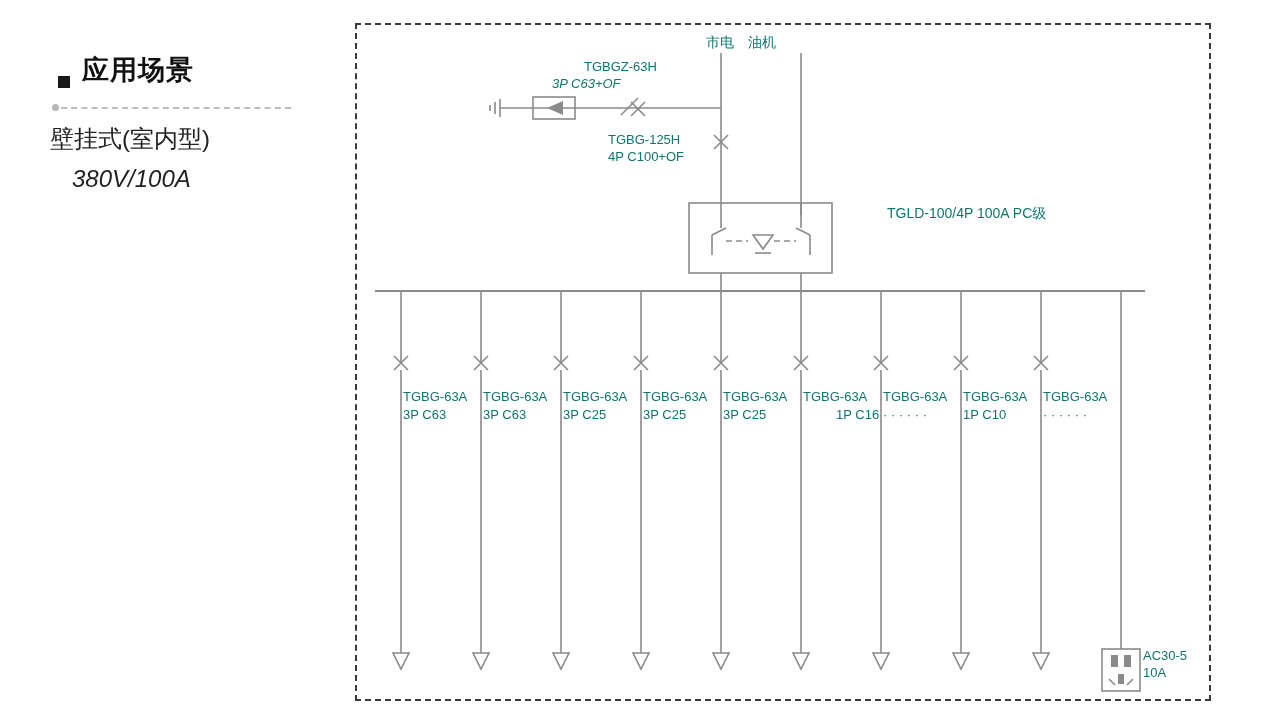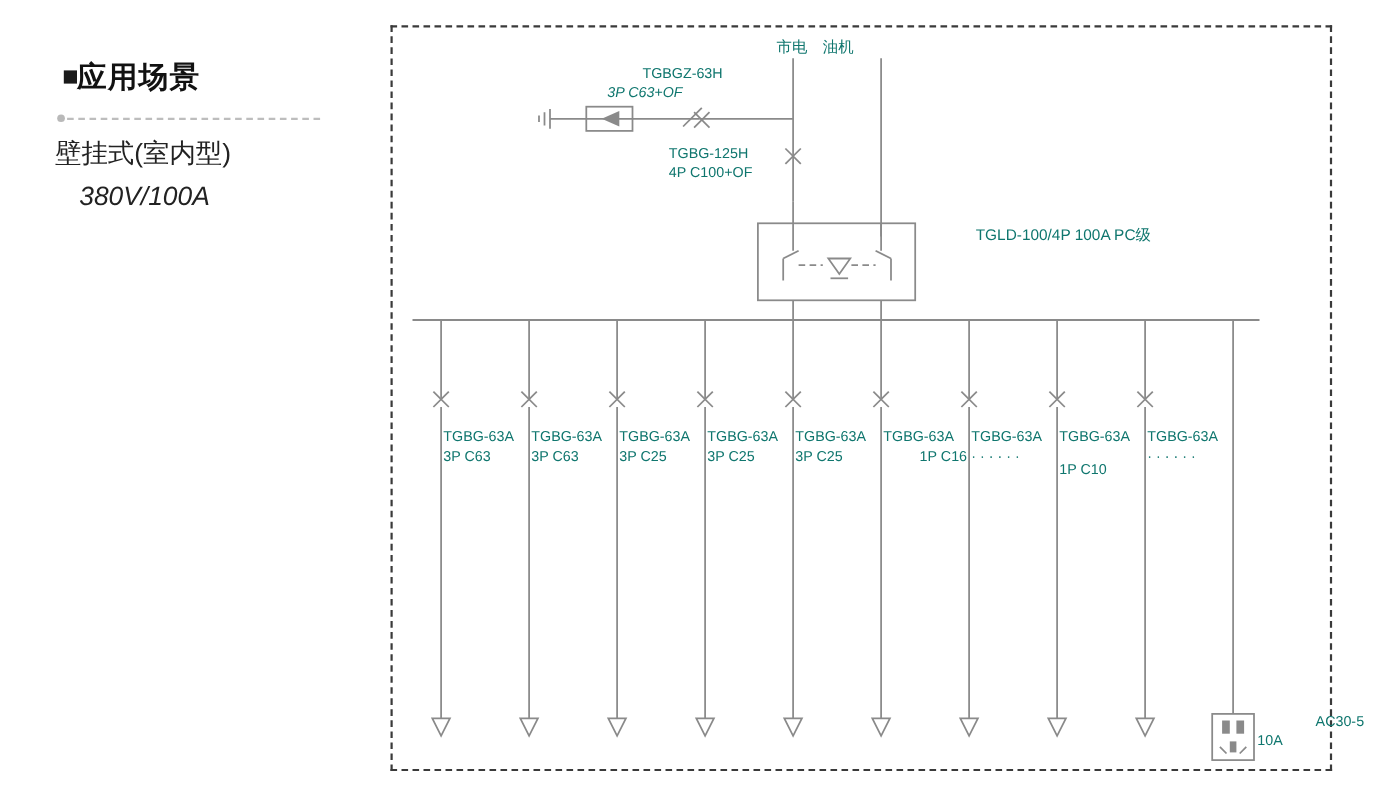--- a/index.html
+++ b/index.html
@@ -23,22 +23,22 @@
   }
   
   .left-panel {
     position: absolute;
     left: 40px;
     top: 52px;
     width: 280px;
   }
   .heading-row {
     display: flex;
-    align-items: center;
-    gap: 0;
+    align-items: flex-end;
+    gap: 12px;
     padding-left: 18px;
   }
   .heading-square {
     width: 12px;
     height: 12px;
     background: #1a1a1a;
     display: inline-block;
   }
   .heading-text {
     font-size: 27px;
@@ -255,21 +255,21 @@
   <div class="lbl" style="left:723px; top:388px;">TGBG-63A</div>
   <div class="lbl" style="left:723px; top:406px;">3P C25</div>
 
   <div class="lbl" style="left:803px; top:388px;">TGBG-63A</div>
   <div class="lbl" style="left:836px; top:406px;">1P C16</div>
 
   <div class="lbl" style="left:883px; top:388px;">TGBG-63A</div>
   <div class="lbl" style="left:883px; top:406px;">· · · · · ·</div>
 
   <div class="lbl" style="left:963px; top:388px;">TGBG-63A</div>
-  <div class="lbl" style="left:963px; top:418px;">1P C10</div>
+  <div class="lbl" style="left:963px; top:406px;">1P C10</div>
 
   <div class="lbl" style="left:1043px; top:388px;">TGBG-63A</div>
   <div class="lbl" style="left:1043px; top:406px;">· · · · · ·</div>
 
-  <div class="lbl" style="left:1196px; top:647px;">AC30-5</div>
+  <div class="lbl" style="left:1143px; top:647px;">AC30-5</div>
   <div class="lbl" style="left:1143px; top:664px;">10A</div>
 
 </div>
 
 </body></html>

